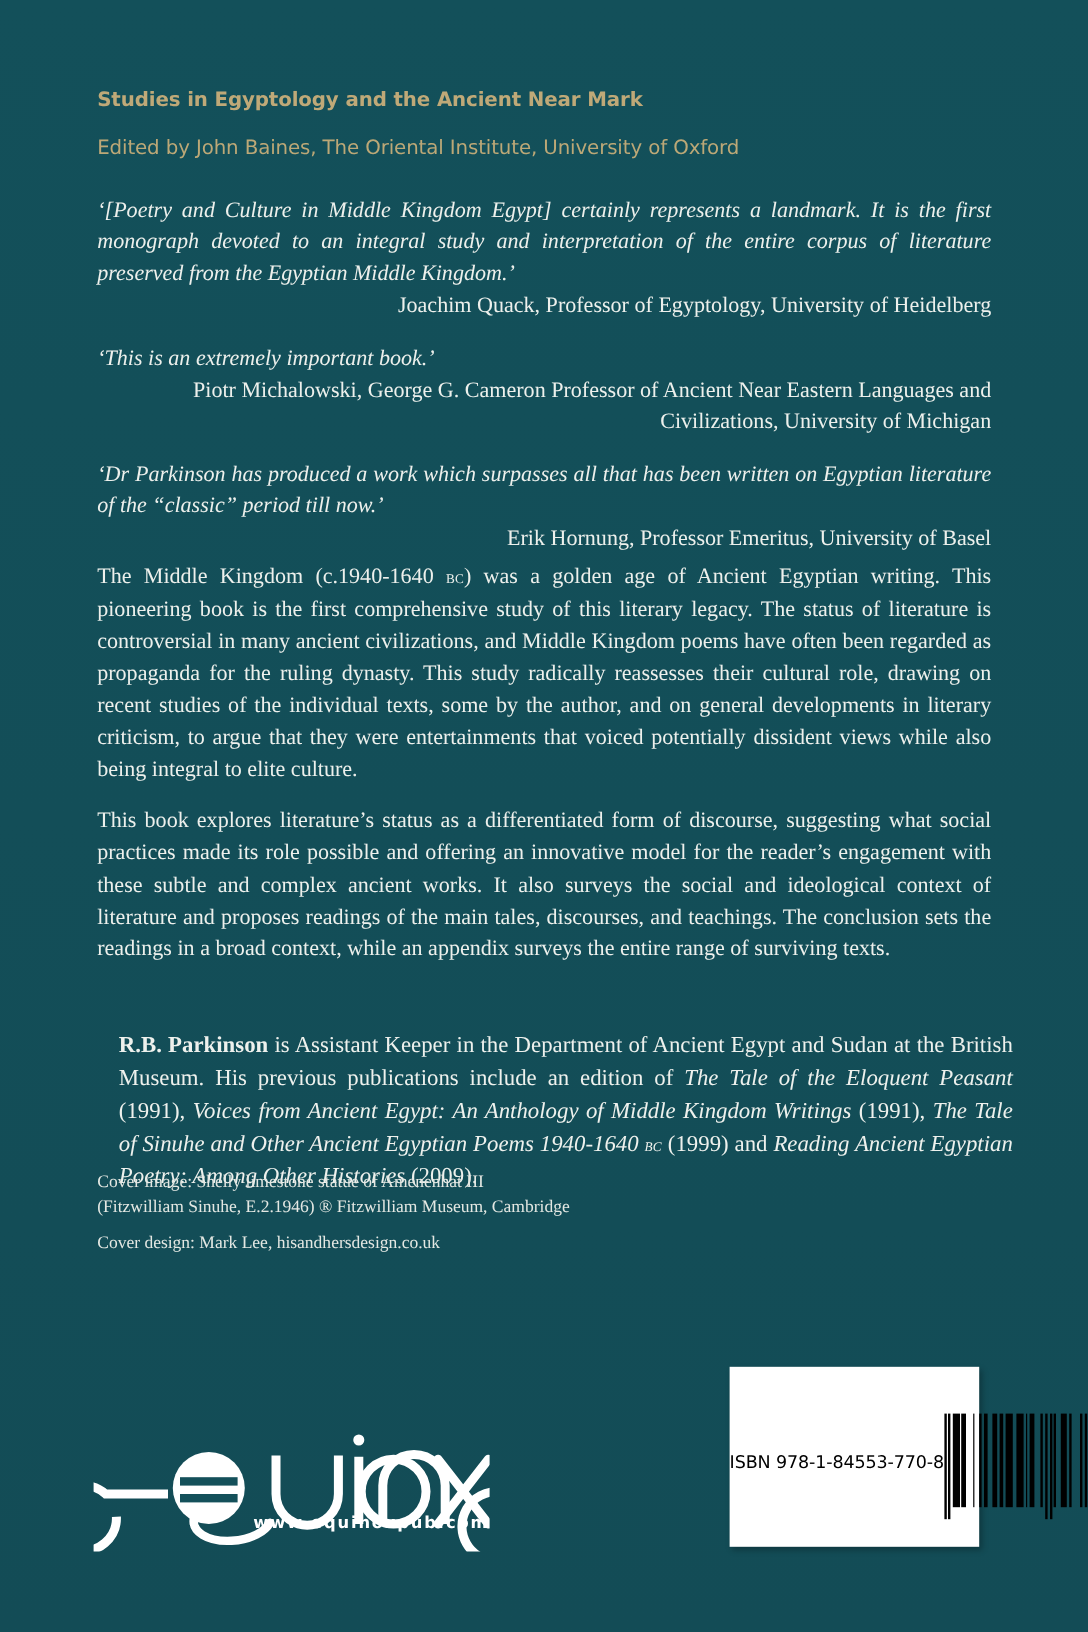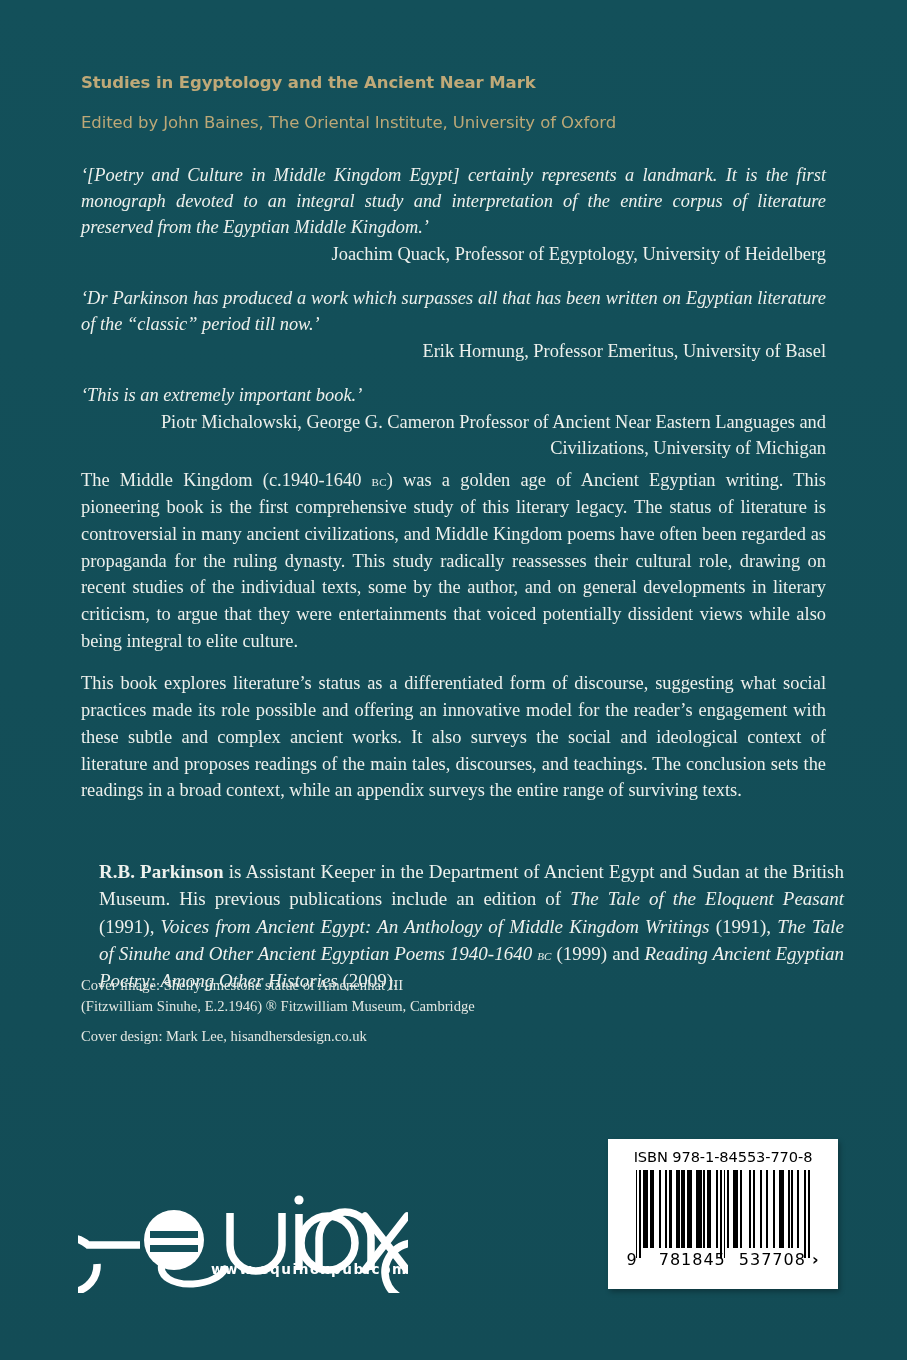--- a/index.html
+++ b/index.html
@@ -144,26 +144,26 @@
     letter-spacing: 1.55px;
     color: #ffffff;
     white-space: nowrap;
   }
 
   
   .barcode-box {
     position: absolute;
     left: 608px;
     top: 1139px;
-    width: 230px;
+    width: 208px;
     height: 150px;
     background: #ffffff;
     box-shadow: 2px 3px 5px rgba(0,0,0,0.28);
     display: flex;
-    flex-direction: column;
+    flex-direction: row;
     align-items: center;
   }
   .isbn-text {
     font-family: "DejaVu Sans", sans-serif;
     font-size: 14.6px;
     color: #000000;
     margin-top: 9px;
     letter-spacing: -0.1px;
     white-space: nowrap;
   }
@@ -206,27 +206,27 @@
   </div>
 
   <div class="endorsements">
 
     <div class="quote-block">
       <div class="quote-text">‘[Poetry and Culture in Middle Kingdom Egypt] certainly represents a landmark. It is the first monograph devoted to an integral study and interpretation of the entire corpus of literature preserved from the Egyptian Middle Kingdom.’</div>
       <div class="quote-attrib">Joachim Quack, Professor of Egyptology, University of Heidelberg</div>
     </div>
 
     <div class="quote-block">
+      <div class="quote-text short">‘This is an extremely important book.’</div>
+      <div class="quote-attrib">Piotr Michalowski, George G. Cameron Professor of Ancient Near Eastern Languages and Civilizations, University of Michigan</div>
+    </div>
+
+    <div class="quote-block">
       <div class="quote-text">‘Dr Parkinson has produced a work which surpasses all that has been written on Egyptian literature of the “classic” period till now.’</div>
       <div class="quote-attrib">Erik Hornung, Professor Emeritus, University of Basel</div>
-    </div>
-
-    <div class="quote-block">
-      <div class="quote-text short">‘This is an extremely important book.’</div>
-      <div class="quote-attrib">Piotr Michalowski, George G. Cameron Professor of Ancient Near Eastern Languages and Civilizations, University of Michigan</div>
     </div>
 
   </div>
 
   <div class="blurb">
     <p><span>The Middle Kingdom (c.1940-1640 </span><span class="smallcaps">bc</span><span>) was a golden age of Ancient Egyptian writing. This pioneering book is the first comprehensive study of this literary legacy. The status of literature is controversial in many ancient civilizations, and Middle Kingdom poems have often been regarded as propaganda for the ruling dynasty. This study radically reassesses their cultural role, drawing on recent studies of the individual texts, some by the author, and on general developments in literary criticism, to argue that they were entertainments that voiced potentially dissident views while also being integral to elite culture.</span></p>
     <p>This book explores literature’s status as a differentiated form of discourse, suggesting what social practices made its role possible and offering an innovative model for the reader’s engagement with these subtle and complex ancient works. It also surveys the social and ideological context of literature and proposes readings of the main tales, discourses, and teachings. The conclusion sets the readings in a broad context, while an appendix surveys the entire range of surviving texts.</p>
   </div>
 
   <div class="bio"><b>R.B. Parkinson</b><span> is Assistant Keeper in the Department of Ancient Egypt and Sudan at the British Museum. His previous publications include an edition of </span><i>The Tale of the Eloquent Peasant</i><span> (1991), </span><i>Voices from Ancient Egypt: An Anthology of Middle Kingdom Writings</i><span> (1991), </span><i>The Tale of Sinuhe and Other Ancient Egyptian Poems 1940-1640 </i><i class="smallcaps">bc</i><span> (1999) and </span><i>Reading Ancient Egyptian Poetry: Among Other Histories</i><span> (2009).</span></div>

